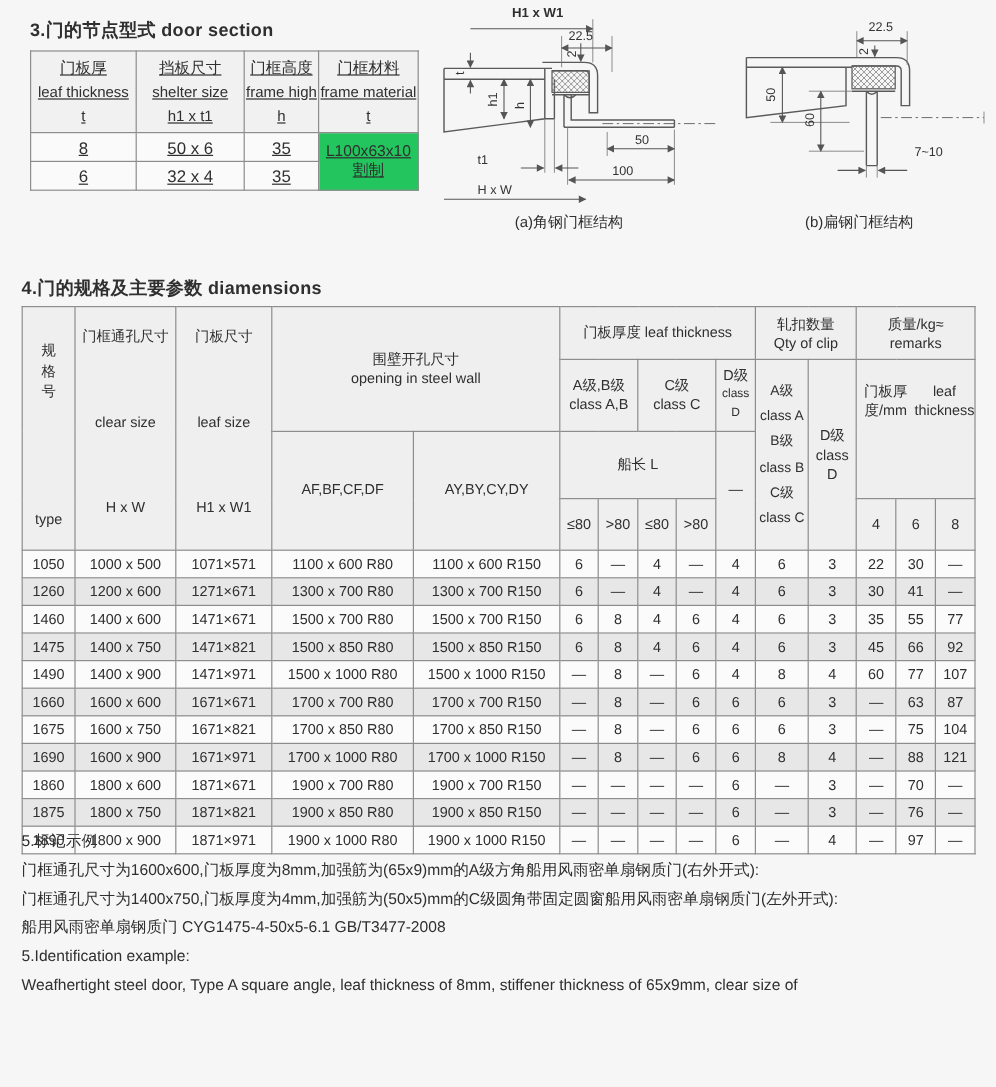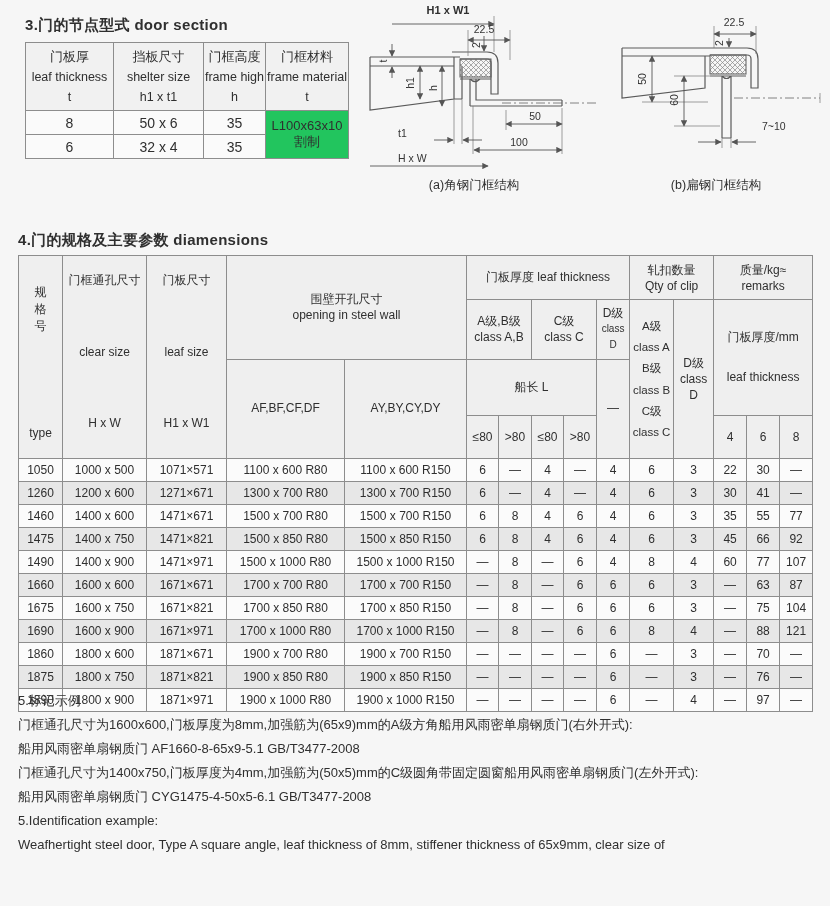--- a/index.html
+++ b/index.html
@@ -2,37 +2,37 @@
 <html><head>
 <meta charset="utf-8">
 <style>
   html,body{margin:0;padding:0;}
   body{width:830px;height:906px;background:#f6f6f6;position:relative;
        font-family:"Liberation Sans","DejaVu Sans",sans-serif;color:#2f2f2f;overflow:hidden;}
   .abs{position:absolute;}
   .sec-title{font-size:15px;font-weight:bold;letter-spacing:0.3px;}
 
   
-  table.t3{border-collapse:collapse;table-layout:fixed;background:#f1f1f1;}
+  table.t3{border-collapse:collapse;table-layout:fixed;background:#f1f1f1;text-decoration:underline;}
   .t3 td{border:1px solid #8d8d8d;text-align:center;vertical-align:middle;padding:0;}
   .t3 .hd{font-size:12.5px;line-height:20px;height:67px;}
   .t3 .hd .zh{font-size:13px;}
   .t3 .val{font-size:14px;height:23px;background:#fafafa;}
   .t3 .mat{font-size:13px;background:#22c55e;}
 
   
   table.t4{border-collapse:collapse;table-layout:fixed;width:794px;}
   .t4 td{border:1px solid #8d8d8d;text-align:center;vertical-align:middle;padding:0;
          background:#efefef;font-size:12px;line-height:1.4;}
   .t4 .sm{font-size:10px;}
   .t4 .vstack{display:flex;flex-direction:column;justify-content:space-between;align-items:center;height:160px;padding:8px 0 14px;}
   .t4 .grp{display:flex;flex-direction:column;line-height:17px;}
   .t4 .two{line-height:16px;}
   .t4 .six{display:flex;flex-direction:column;justify-content:space-around;height:128px;font-size:11.5px;line-height:14px;}
-  .t4 .wh{display:flex;flex-direction:column;justify-content:space-around;height:80px;}
+  .t4 .wh{display:flex;flex-direction:row;justify-content:space-around;height:80px;}
   .t4 tr.dr td{height:22px;font-size:12px;}
   .t4 tr.rw td{background:#fbfbfb;}
   .t4 tr.rg td{background:#e7e7e7;}
 
   
   svg text{font-family:"Liberation Sans","DejaVu Sans",sans-serif;}
   .shape{fill:none;stroke:#5a5a5a;stroke-width:1.2;}
   .dim{fill:none;stroke:#555;stroke-width:0.9;}
   .ext{fill:none;stroke:#777;stroke-width:0.7;}
   .cl{fill:none;stroke:#666;stroke-width:0.8;stroke-dasharray:9 3 2 3;}
@@ -494,18 +494,17 @@
         <td>—</td>
         <td>97</td>
         <td>—</td>
       </tr>
 </tbody>
   </table>
 
 <div class="abs s5" style="left:18px;top:689px;">
   <div class="ln">5.标记示例</div>
   <div class="ln">门框通孔尺寸为1600x600,门板厚度为8mm,加强筋为(65x9)mm的A级方角船用风雨密单扇钢质门(右外开式):</div>
-  <div class="ln">船用风雨密单扇钢质门 AF1660-8-65x9-5.1 GB/T3477-2008</div>
   <div class="ln">门框通孔尺寸为1400x750,门板厚度为4mm,加强筋为(50x5)mm的C级圆角带固定圆窗船用风雨密单扇钢质门(左外开式):</div>
   <div class="ln">船用风雨密单扇钢质门 CYG1475-4-50x5-6.1 GB/T3477-2008</div>
   <div class="ln">5.Identification example:</div>
   <div class="ln">Weafhertight steel door, Type A square angle, leaf thickness of 8mm, stiffener thickness of 65x9mm, clear size of</div>
 </div>
 
 </body></html>

